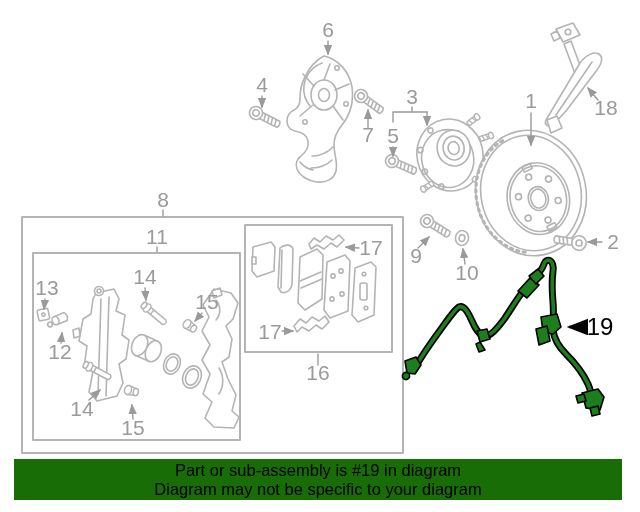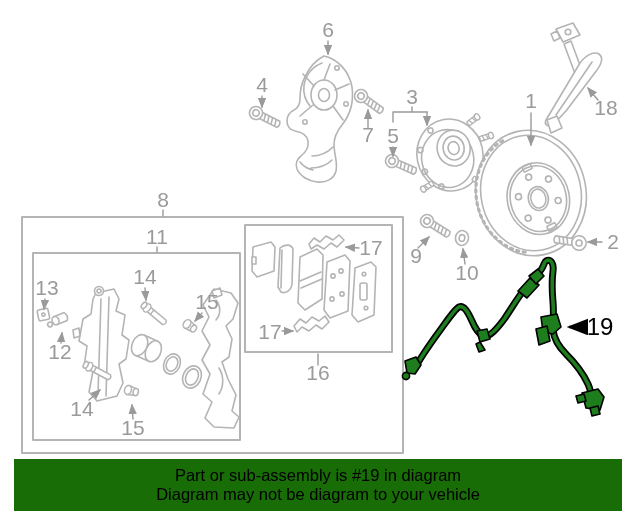--- a/index.html
+++ b/index.html
@@ -1,21 +1,21 @@
 <!DOCTYPE html>
 <html><head>
 <meta charset="utf-8">
 <style>
   html,body{margin:0;padding:0;background:#fff;}
   .stage{position:relative;width:640px;height:512px;background:#ffffff;overflow:hidden;
          font-family:"Liberation Sans",sans-serif;}
   .diagram-svg{position:absolute;left:0;top:0;}
   .num{font-family:"Liberation Sans",sans-serif;font-size:21px;fill:#9a9a9a;text-anchor:middle;}
   .num19{font-family:"Liberation Sans",sans-serif;font-size:24px;fill:#000000;text-anchor:middle;}
-  .banner{position:absolute;left:14px;top:459px;width:608px;height:52px;background:#186d07;
+  .banner{position:absolute;left:14px;top:459px;width:608px;height:41px;background:#186d07;
           display:flex;flex-direction:column;align-items:center;justify-content:center;
           color:#000000;font-size:16.5px;line-height:19px;text-align:center;}
 </style>
 </head>
 <body>
 
 <div class="stage">
 
 <svg class="diagram-svg" width="640" height="512" viewBox="0 0 640 512">
   <defs>
@@ -278,16 +278,16 @@
   <text class="num" x="133" y="435">15</text>
   <text class="num" x="318" y="380">16</text>
   <text class="num" x="371" y="255">17</text>
   <text class="num" x="270" y="339">17</text>
   <text class="num" x="606" y="115">18</text>
   <text class="num19" x="600" y="335">19</text>
 </svg>
 
 <div class="banner">
   <span>Part or sub-assembly is #19 in diagram</span>
-  <span>Diagram may not be diagram to your vehicle</span>
+  <span>Diagram may not be specific to your diagram</span>
 </div>
 
 </div>
 
 </body></html>

